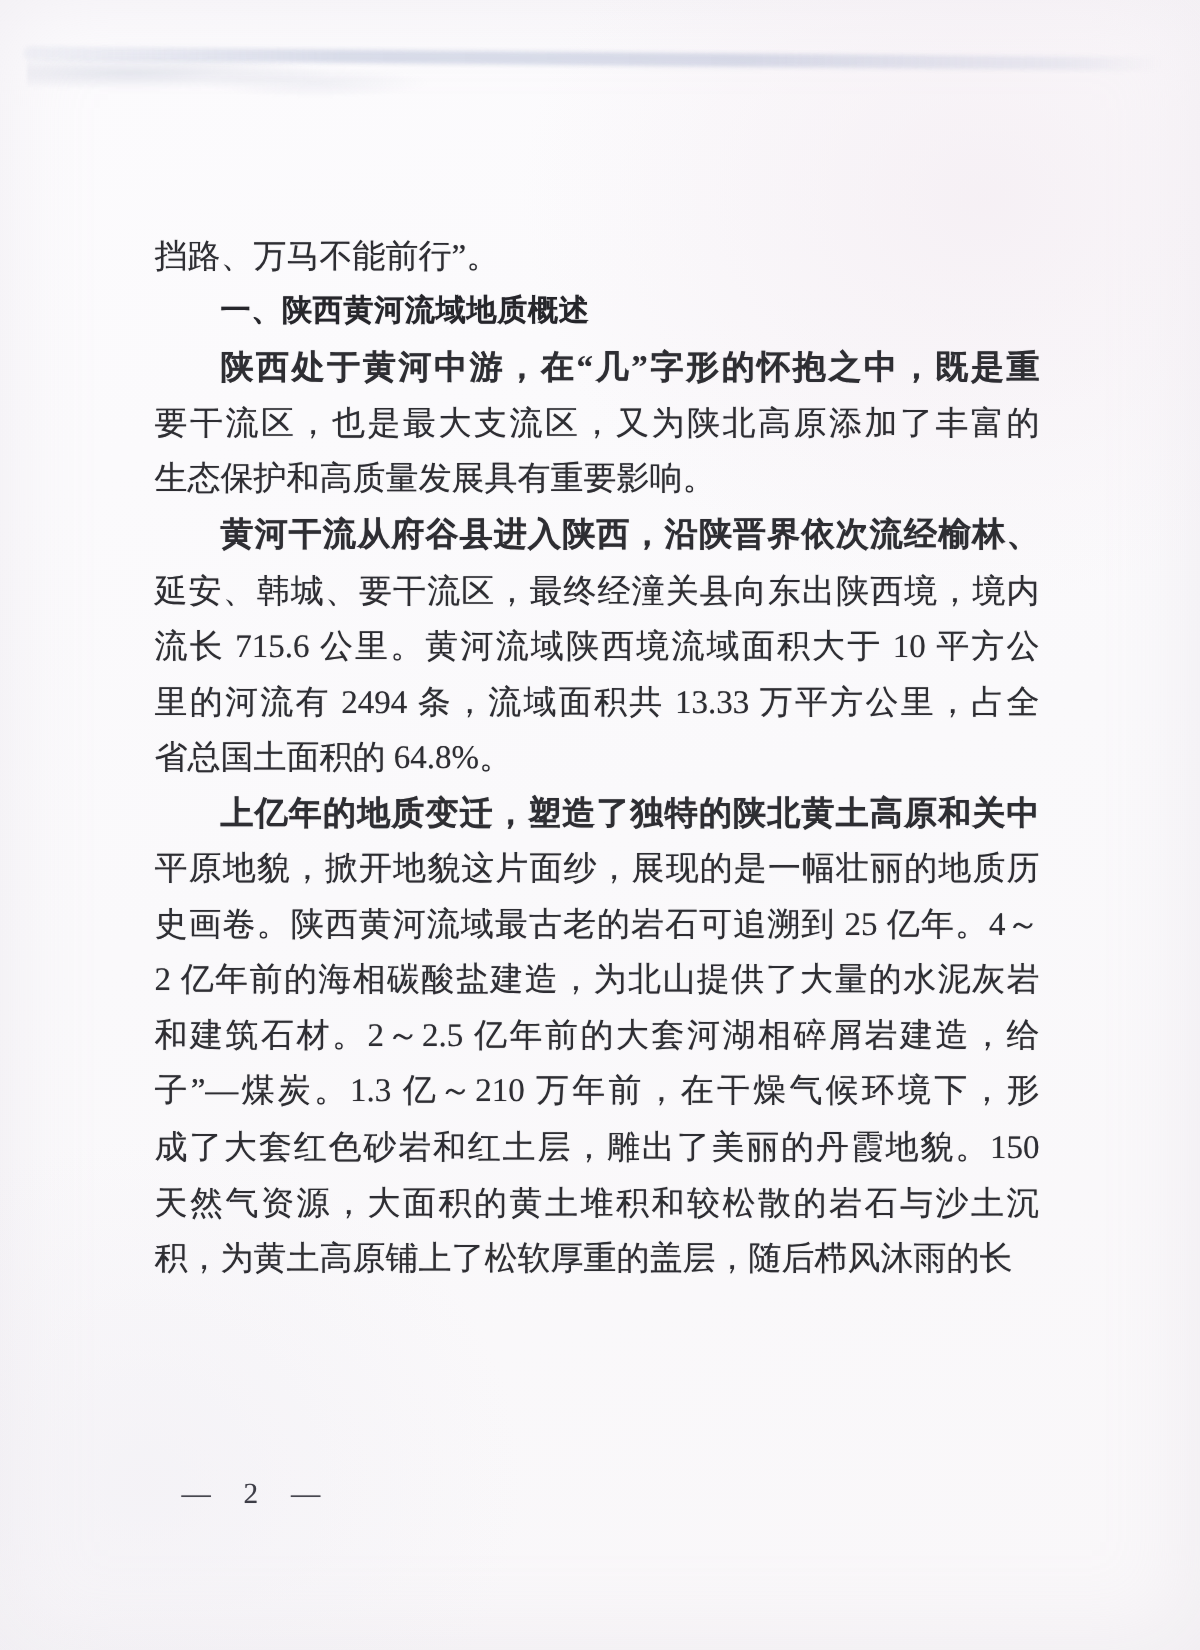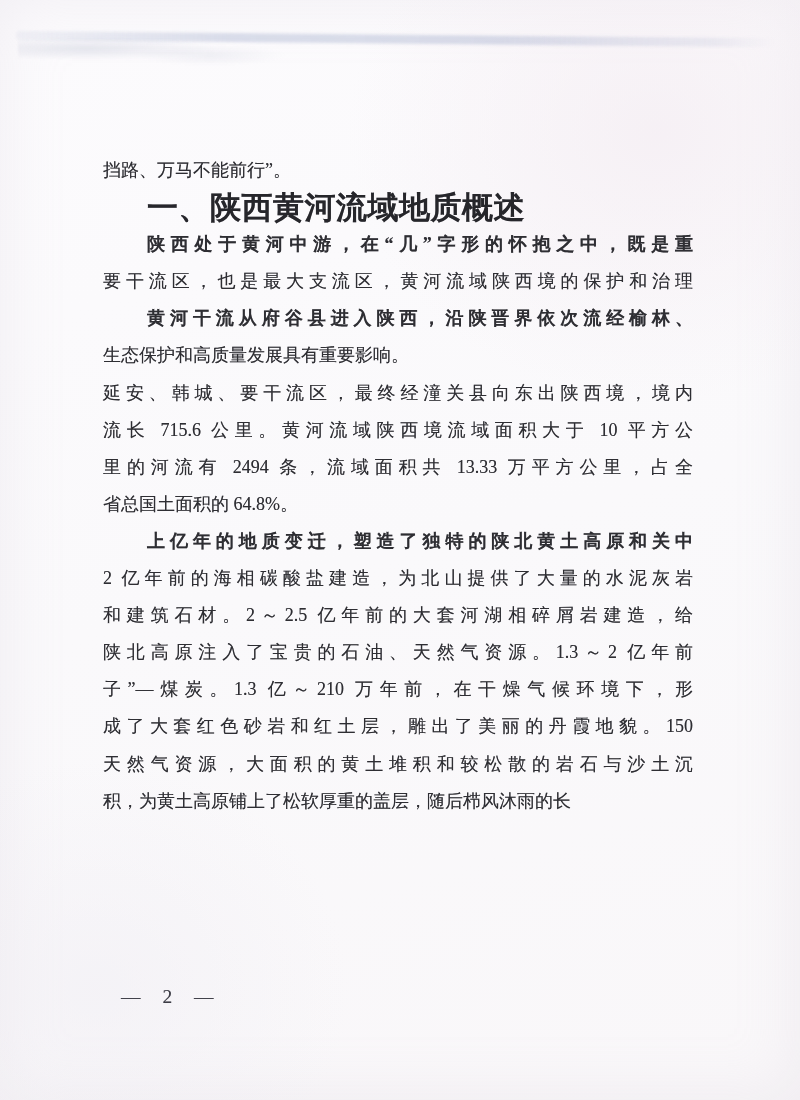--- a/index.html
+++ b/index.html
@@ -40,33 +40,33 @@
     background:
       radial-gradient(ellipse 60% 50% at 22% 40%, rgba(150,158,185,0.22), rgba(150,158,185,0) 72%),
       radial-gradient(ellipse 35% 45% at 62% 60%, rgba(150,158,185,0.12), rgba(150,158,185,0) 70%);
     filter: blur(1.2px);
   }
   .doc-body {
     position: absolute; left: 103px; top: 152px; width: 590px;
     color: #2e2e33;
   }
   .line {
-    font-size: 18px;
+    font-size: 22px;
     height: 37.1px;
     line-height: 37.1px;
     text-align: justify;
     text-align-last: justify;
     text-shadow: 0 0 0.6px rgba(46,46,51,0.5);
   }
   .line.no-stretch { text-align-last: left; }
   .line.indent { text-indent: 44px; font-weight: bold; }
   .line.heading {
     font-family: "Liberation Sans", sans-serif;
     font-weight: 700;
-    font-size: 31px;
+    font-size: 20px;
     letter-spacing: 0.5px;
     text-align-last: left;
     text-indent: 44px;
     color: #26262b;
   }
   .page-footer {
     position: absolute; left: 121px; top: 982px;
     height: 30px; line-height: 30px;
     font-size: 19.5px;
     letter-spacing: 2px;
@@ -80,31 +80,32 @@
 
 <div class="page">
   <div class="paper-tint"></div>
   <div class="scan-streak"></div>
   <div class="scan-smudge"></div>
 
   <div class="doc-body" id="doc-body">
       <div class="line body-line no-stretch">挡路、万马不能前行”。</div>
       <div class="line heading">一、陕西黄河流域地质概述</div>
       <div class="line body-line indent">陕西处于黄河中游，在“几”字形的怀抱之中，既是重</div>
-      <div class="line body-line">要干流区，也是最大支流区，黄河流域陕西境的保护和治理</div>
+      <div class="line body-line">要干流区，也是最大支流区，又为陕北高原添加了丰富的</div>
+      <div class="line body-line no-stretch">生态保护和高质量发展具有重要影响。</div>
       <div class="line body-line indent">黄河干流从府谷县进入陕西，沿陕晋界依次流经榆林、</div>
-      <div class="line body-line no-stretch">生态保护和高质量发展具有重要影响。</div>
       <div class="line body-line">延安、韩城、要干流区，最终经潼关县向东出陕西境，境内</div>
       <div class="line body-line">流长 715.6 公里。黄河流域陕西境流域面积大于 10 平方公</div>
       <div class="line body-line">里的河流有 2494 条，流域面积共 13.33 万平方公里，占全</div>
       <div class="line body-line no-stretch">省总国土面积的 64.8%。</div>
       <div class="line body-line indent">上亿年的地质变迁，塑造了独特的陕北黄土高原和关中</div>
+      <div class="line body-line">平原地貌，掀开地貌这片面纱，展现的是一幅壮丽的地质历</div>
+      <div class="line body-line">史画卷。陕西黄河流域最古老的岩石可追溯到 25 亿年。4～</div>
       <div class="line body-line">2 亿年前的海相碳酸盐建造，为北山提供了大量的水泥灰岩</div>
       <div class="line body-line">和建筑石材。2～2.5 亿年前的大套河湖相碎屑岩建造，给</div>
-      <div class="line body-line">陕北高原注入了宝贵的石油、天然气资源。1.3～2 亿年前</div>
       <div class="line body-line">子”—煤炭。1.3 亿～210 万年前，在干燥气候环境下，形</div>
       <div class="line body-line">成了大套红色砂岩和红土层，雕出了美丽的丹霞地貌。150</div>
       <div class="line body-line">天然气资源，大面积的黄土堆积和较松散的岩石与沙土沉</div>
       <div class="line body-line no-stretch">积，为黄土高原铺上了松软厚重的盖层，随后栉风沐雨的长</div>
     </div>
 
   <div class="page-footer">
     <span>— 2 —</span>
   </div>
 </div>

